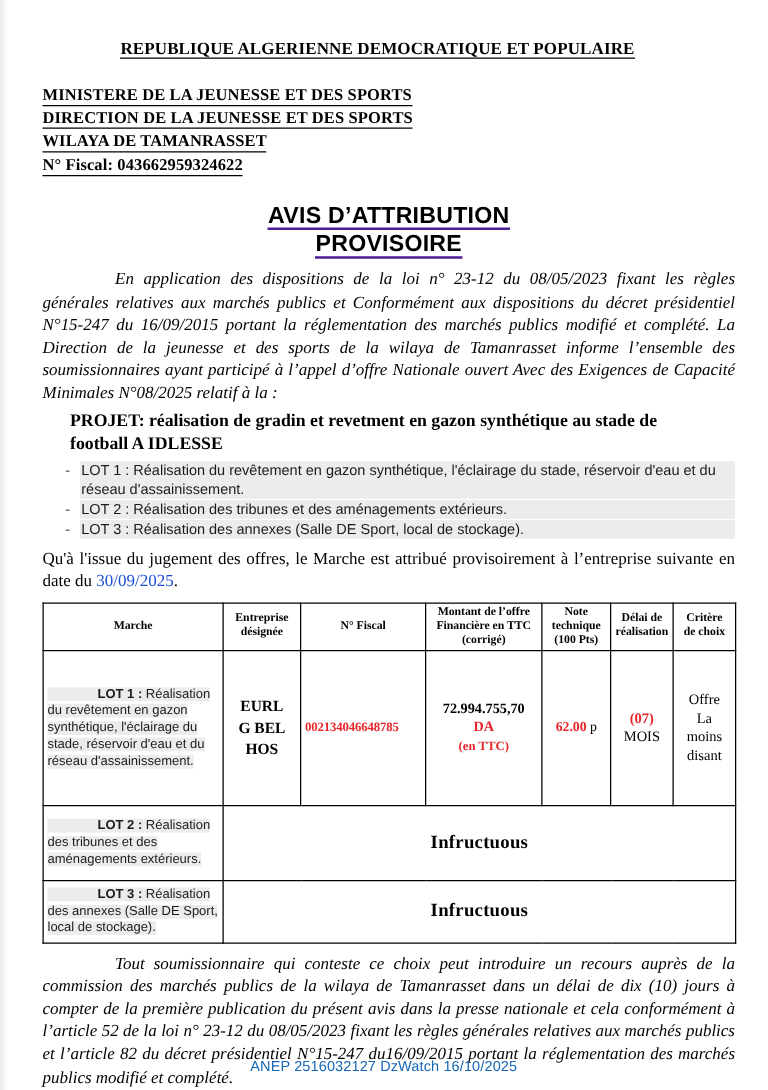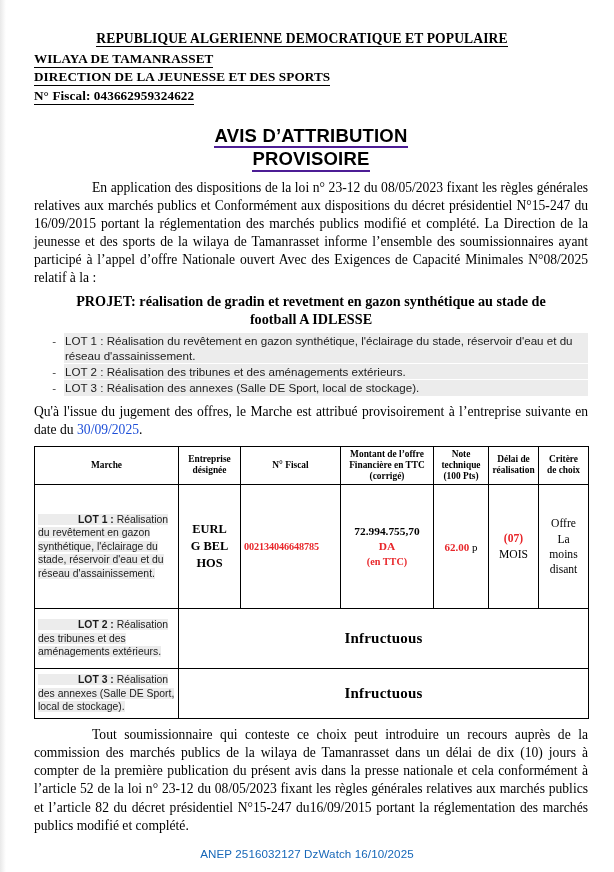--- a/index.html
+++ b/index.html
@@ -28,21 +28,21 @@
 
   
   .hdr-line {
     font-weight: bold;
     font-size: 13.2px;
     letter-spacing: 0.1px;
     line-height: 1.42;
     white-space: nowrap;
   }
   .hdr-line .u { border-bottom: 1.5px solid #000; display: inline-block; line-height: 1.12; }
-  .hdr-top { text-align: center; padding-right: 18px; margin-bottom: 1px; }
+  .hdr-top { text-align: center; padding-right: 18px; margin-bottom: 18px; }
   .hdr-top .u { font-size: 13.6px; }
 
   
   .title-wrap {
     text-align: center;
     margin-top: 19px;
     font-family: "Liberation Sans", sans-serif;
     font-weight: bold;
     font-size: 18.5px;
     line-height: 1.22;
@@ -51,27 +51,27 @@
   .title-wrap .u { border-bottom: 2px solid #4c1d95; display: inline-block; line-height: 1.1; padding-bottom: 0px; }
 
   
   p.body {
     margin: 7px 0 0 0;
     font-size: 13.6px;
     line-height: 1.335;
     text-align: justify;
     text-justify: inter-word;
   }
-  p.body.indent { text-indent: 58px; }
+  p.body.indent { text-indent: 58px; font-style: italic; }
   .red { color: #1d4ed8; }
   .para-tight { margin-top: 3px; }
 
   
   .project-head {
-    text-align: center;
+    text-align: left;
     font-weight: bold;
     font-size: 14.2px;
     line-height: 1.26;
     margin: 6px 0 0 0;
     padding: 0 22px;
   }
 
   
   .lots {
     margin: 4px 0 0 0;
@@ -182,24 +182,27 @@
 
 <div class="page-shadow-left"></div>
 
 <div class="page">
 
   <div>
     <div class="hdr-line hdr-top">
       <span class="u">REPUBLIQUE ALGERIENNE DEMOCRATIQUE ET POPULAIRE</span>
     </div>
     <div class="hdr-line">
-      <span class="u">WILAYA DE TAMANRASSET</span>
+      <span class="u">MINISTERE DE LA  JEUNESSE  ET  DES  SPORTS</span>
     </div>
     <div class="hdr-line">
       <span class="u">DIRECTION  DE  LA  JEUNESSE  ET  DES  SPORTS</span>
+    </div>
+    <div class="hdr-line">
+      <span class="u">WILAYA DE TAMANRASSET</span>
     </div>
     <div class="hdr-line">
       <span class="u">N° Fiscal: 043662959324622</span>
     </div>
   </div>
 
   <div class="title-wrap">
     <div>
       <span class="u">AVIS  D’ATTRIBUTION</span>
     </div>

